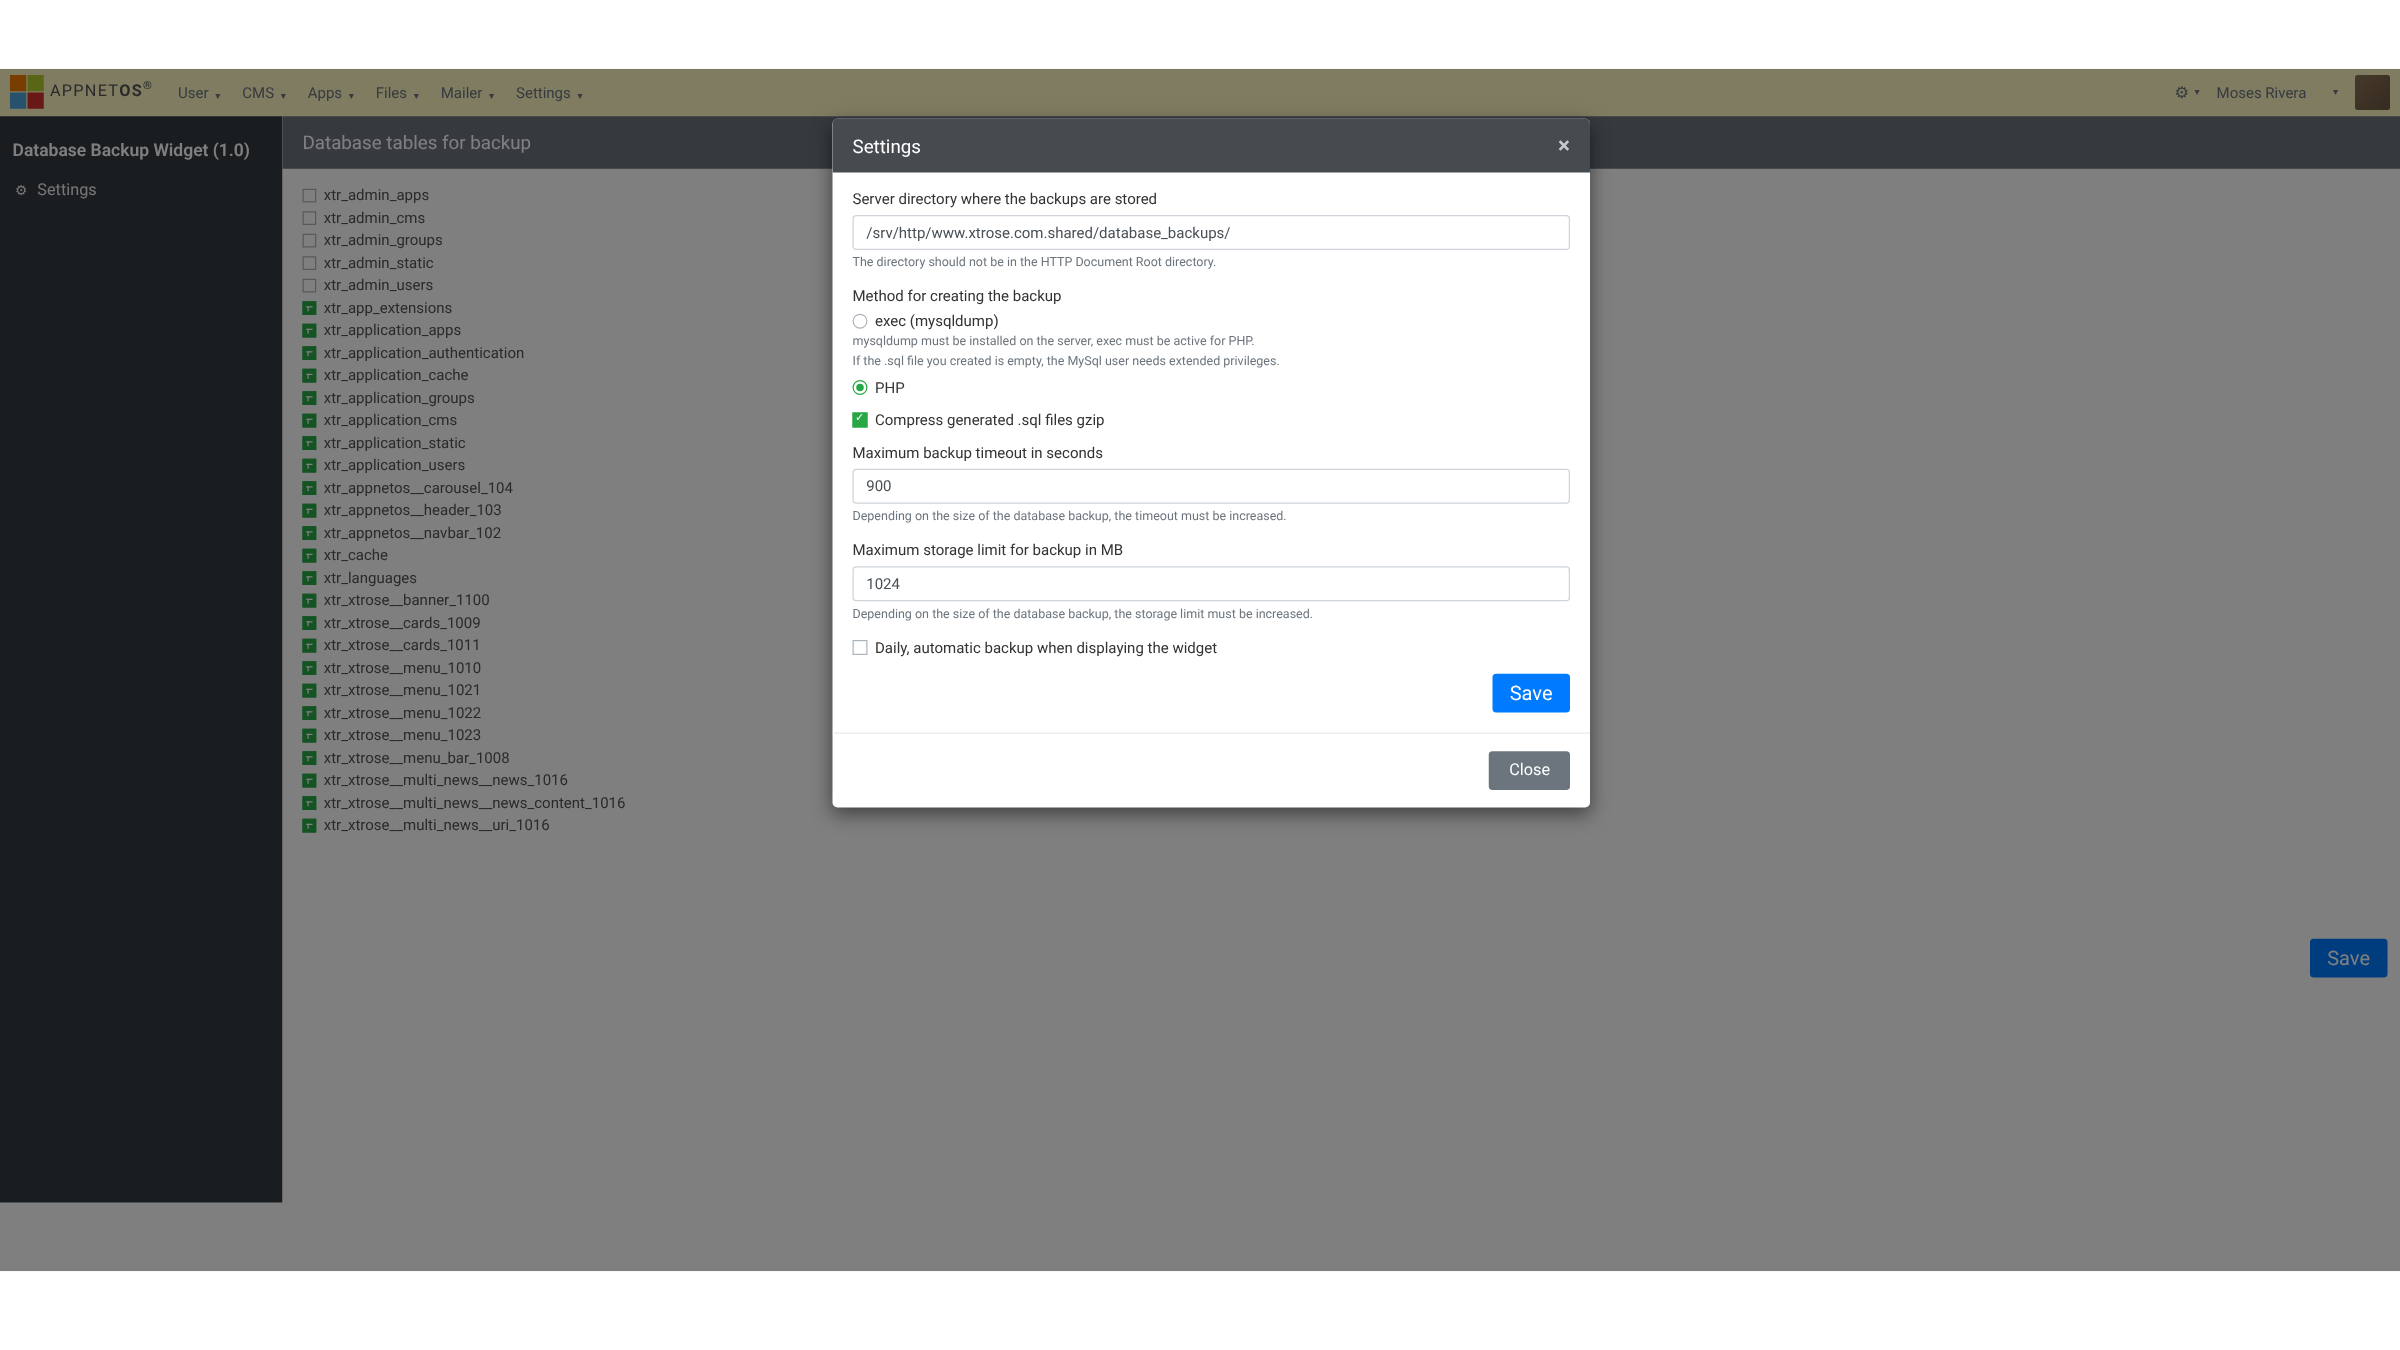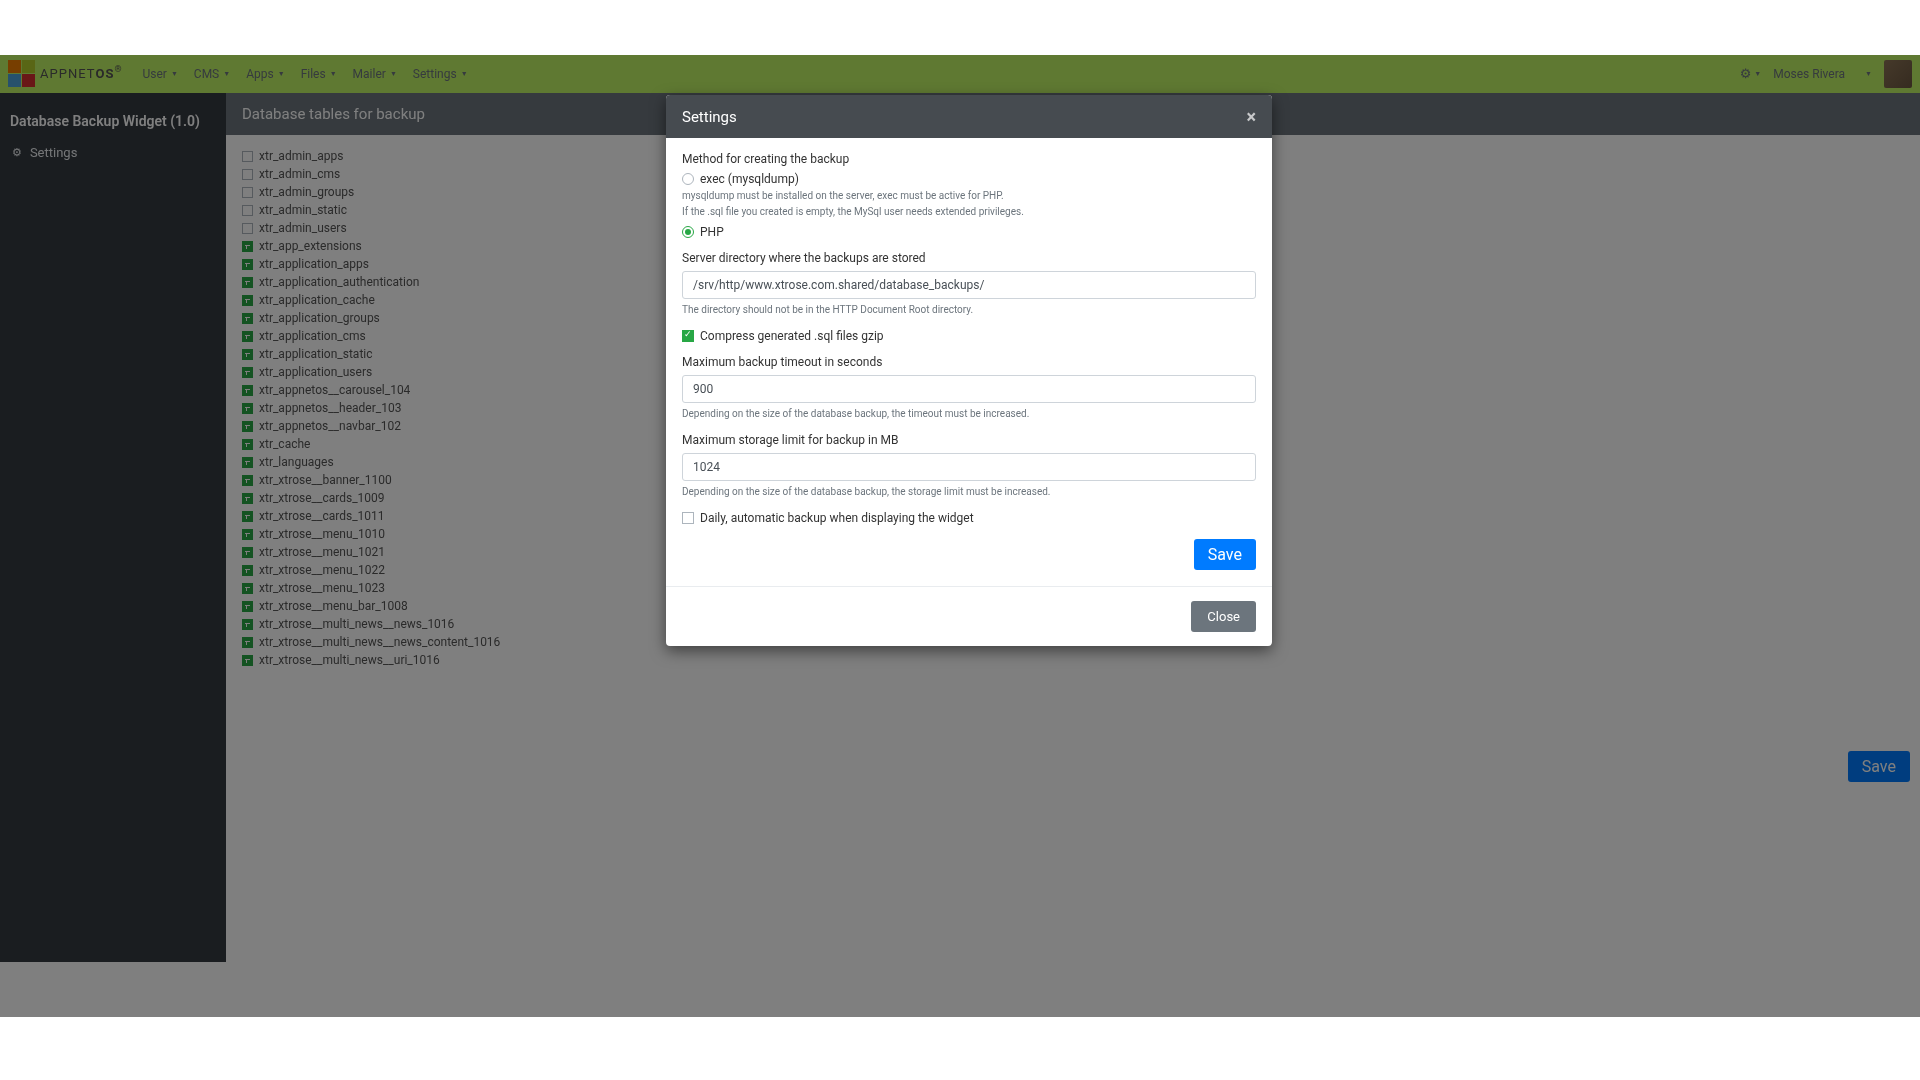--- a/index.html
+++ b/index.html
@@ -1,30 +1,30 @@
 <!DOCTYPE html>
 <html><head>
   <meta charset="utf-8">
   <style>
     * { margin: 0; padding: 0; box-sizing: border-box; font-family: -apple-system, BlinkMacSystemFont, "Segoe UI", Roboto, "Helvetica Neue", Arial, sans-serif; }
     body { background: #fff; width: 1920px; height: 1080px; position: relative; }
     .topspace { height: 55px; background: #fff; }
-    .navbar { height: 38px; background: #bef264; display: flex; align-items: center; padding: 0 8px; border-bottom: 1px solid transparent; }
+    .navbar { height: 38px; background: #fef9c3; display: flex; align-items: center; padding: 0 8px; border-bottom: 1px solid transparent; }
     .logo-area { display: flex; align-items: center; margin-right: 12px; }
     .logo-blocks { width: 28px; height: 28px; margin-right: 4px; position: relative; }
     .logo-blocks .b { position: absolute; width: 13px; height: 13px; }
     .logo-blocks .b1 { background: #ef7d00; left: 0; top: 0; }
     .logo-blocks .b2 { background: #b2cc2b; left: 14px; top: 0; }
     .logo-blocks .b3 { background: #4fa3d9; left: 0; top: 14px; }
     .logo-blocks .b4 { background: #d32f2f; left: 14px; top: 14px; }
     .brand-text { font-size: 13px; letter-spacing: 1px; color: #555; position: relative; }
     .brand-text .bold { font-weight: 700; color: #555; }
     .brand-text .r { font-size: 9px; position: relative; top: -6px; }
     .nav-menu { display: flex; align-items: center; gap: 0; }
-    .nav-item { cursor: pointer; color: #6c757d; font-size: 12px; padding: 6px 8px; display: flex; align-items: center; gap: 4px; }
+    .nav-item { cursor: pointer; color: #6c757d; font-size: 12px; padding: 6px 8px; display: flex; align-items: flex-end; gap: 4px; }
     .nav-item .caret { font-size: 7px; }
     .nav-spacer { flex: 1; }
     .nav-right { display: flex; align-items: center; gap: 12px; }
     .gear-icon { font-size: 13px; color: #6c757d; cursor: pointer; display: flex; align-items: center; gap: 3px; }
     .gear-icon .caret { font-size: 7px; }
     .username { font-size: 12px; color: #6c757d; cursor: pointer; display: flex; align-items: center; gap: 20px; }
     .username .caret { font-size: 7px; }
     .avatar { width: 28px; height: 28px; background: linear-gradient(135deg,#8b7355,#6b5640); border-radius: 2px; }
     .content-wrap { display: flex; height: calc(100% - 93px); }
     .sidebar { width: 226px; background: #343a40; color: #fff; padding: 0; }
@@ -262,38 +262,38 @@
 </div>
 </div>
 
 <div class="modal">
   <div class="modal-header">
     <span>Settings</span>
     <span class="modal-close">×</span>
   </div>
   <div class="modal-body">
     <div class="group">
+      <span class="label-text">Server directory where the backups are stored</span>
+      <input class="input" value="/srv/http/www.xtrose.com.shared/database_backups/" style="">
+      <div class="helptext" style="margin-top:4px;">The directory should not be in the HTTP Document Root directory.</div>
+    </div>
+    <div class="group">
       <span class="label-text">Method for creating the backup</span>
       <div class="radio-row">
         <span class="radio"></span>
         <span>exec (mysqldump)</span>
       </div>
       <div class="helptext">mysqldump must be installed on the server, exec must be active for PHP.</div>
       <div class="helptext" style="margin-bottom:6px;">If the .sql file you created is empty, the MySql user needs extended privileges.</div>
       <div class="radio-row">
         <span class="radio sel"></span>
         <span>PHP</span>
       </div>
     </div>
     <div class="group">
-      <span class="label-text">Server directory where the backups are stored</span>
-      <input class="input" value="/srv/http/www.xtrose.com.shared/database_backups/" style="">
-      <div class="helptext" style="margin-top:4px;">The directory should not be in the HTTP Document Root directory.</div>
-    </div>
-    <div class="group">
       <div class="chkrow">
         <span class="chk-sq on"></span>
         <span>Compress generated .sql files gzip</span>
       </div>
     </div>
     <div class="group">
       <span class="label-text">Maximum backup timeout in seconds</span>
       <input class="input" value="900" style="">
       <div class="helptext" style="margin-top:4px;">Depending on the size of the database backup, the timeout must be increased.</div>
     </div>

